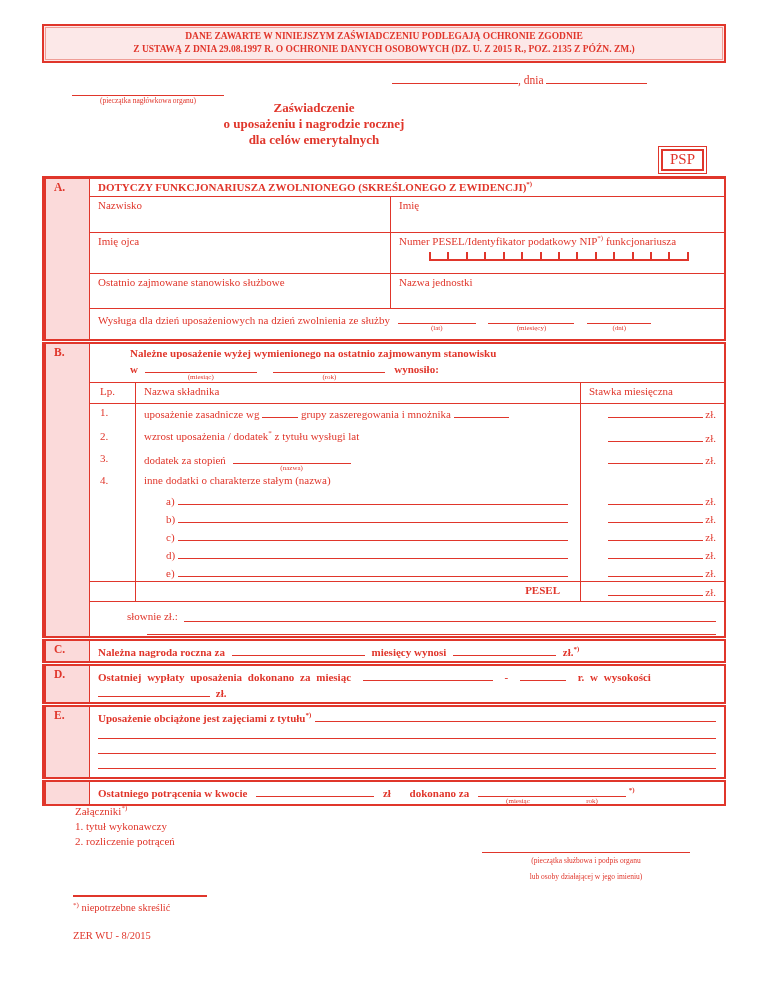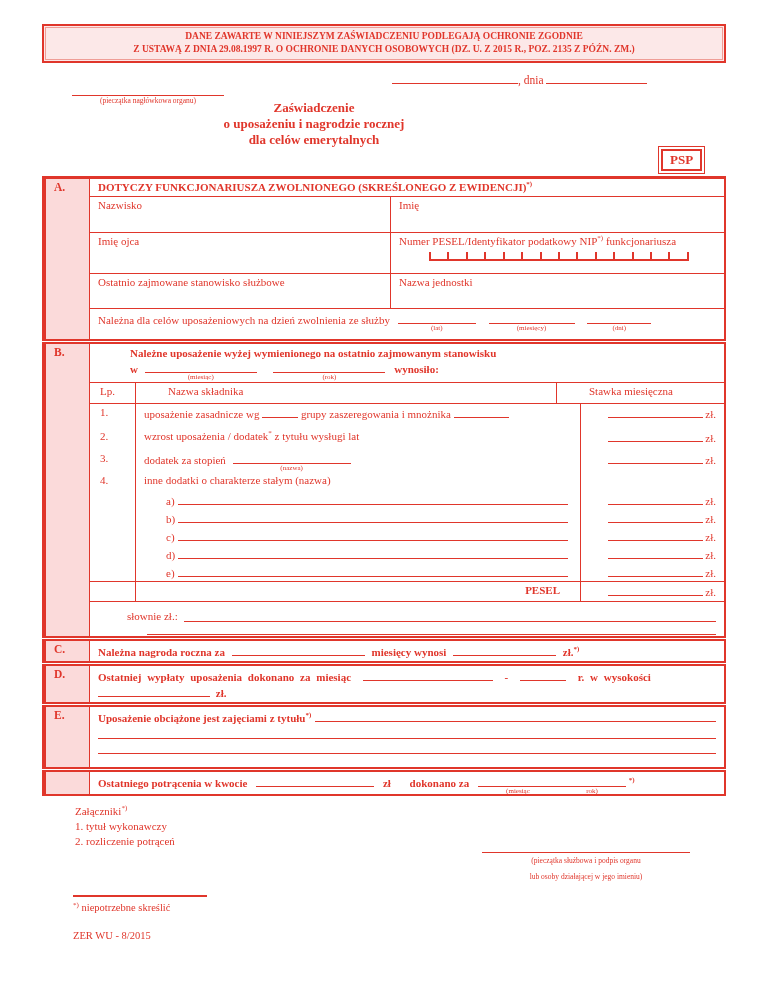--- a/index.html
+++ b/index.html
@@ -29,21 +29,21 @@
           background:var(--banner-bg);padding:1px;}
   .banner-inner{border:1px solid var(--red-soft);text-align:center;font-weight:bold;
                 font-size:9.5px;line-height:13px;padding:2px 4px 3px;}
   .dateline{position:absolute;left:392px;top:72px;font-size:11.5px;white-space:nowrap;}
   .stamp{position:absolute;left:72px;top:84px;width:152px;text-align:center;}
   .stamp-line{border-bottom:1px solid var(--red);height:12px;}
   .stamp-cap{font-size:7.5px;line-height:10px;}
   .title{position:absolute;left:0;top:100px;width:628px;text-align:center;
          font-weight:bold;font-size:13px;line-height:16px;}
   .psp{position:absolute;left:658px;top:146px;border:1px solid var(--red);padding:2px;background:#fff;}
-  .psp-inner{border:2px solid var(--red);font-weight:bold;font-size:13px;line-height:15px;padding:1px 7px 2px;}
+  .psp-inner{border:2px solid var(--red);font-weight:normal;font-size:15px;line-height:15px;padding:1px 7px 2px;}
 
   
   .form{position:absolute;left:42px;top:176px;width:684px;font-size:11px;}
   .sec{display:flex;border:2px solid var(--red);border-left-width:4px;margin-top:1px;background:#fff;}
   .sec.first{margin-top:0;border-top-width:3px;}
   .lcol{flex:0 0 44px;background:var(--pink);border-right:1px solid var(--red);
         font-weight:bold;font-size:11.5px;padding:2px 0 0 8px;}
   .scontent{flex:1;min-width:0;}
 
   
@@ -58,35 +58,35 @@
   .comb i:last-child{border-right:2px solid var(--red);}
 
   
   .b-head{padding:3px 8px 0;font-weight:bold;height:38px;margin-left:32px;}
   .b-head .l2{margin-top:2px;}
   .b-table{border-top:1px solid var(--red);}
   .b-row{display:flex;}
   .b-c1{flex:0 0 46px;border-right:1px solid var(--red);padding:2px 0 0 10px;}
   .b-c2{flex:1;border-right:1px solid var(--red);padding:2px 8px 0;min-width:0;}
   .b-c3{flex:0 0 143px;padding:2px 8px 0;text-align:right;white-space:nowrap;}
-  .b-hdr{height:21px;border-bottom:1px solid var(--red);gap:24px;}
+  .b-hdr{height:21px;border-bottom:1px solid var(--red);}
   .rh22{height:22px}.rh24{height:24px}.rh19{height:19px}.rh18{height:18px}
   .itemline{display:flex;align-items:baseline;padding-left:30px;}
   .itemline .bl{flex:1;margin-left:3px;margin-right:4px;}
   .b-razem{border-top:1px solid var(--red);border-bottom:1px solid var(--red);height:21px;}
   .b-razem .b-c2{text-align:right;font-weight:bold;padding-right:20px;}
   .slownie{padding:8px 8px 4px 37px;height:34px;}
   .slownie .l1{display:flex;align-items:flex-end;}
   .slownie .l1 .bl{flex:1;margin-left:6px;}
   .slownie .l2{border-bottom:1px solid var(--red);height:13px;margin-left:20px;}
 
   
   .c-row{padding:3px 8px 0;font-weight:bold;height:20px;white-space:nowrap;}
   .d-row{padding:3px 8px 0;font-weight:bold;height:36px;line-height:16px;word-spacing:3px;}
-  .e-main{padding:3px 8px 2px;font-weight:bold;height:60px;}
+  .e-main{padding:3px 8px 2px;font-weight:bold;height:70px;}
   .e-l1{display:flex;align-items:baseline;}
   .e-l1 .bl{flex:1;margin-left:4px;}
   .eline{border-bottom:1px solid var(--red);height:15px;}
   .e2-row{padding:3px 8px 0;font-weight:bold;height:22px;white-space:nowrap;}
 
   
   .zal{position:absolute;left:75px;top:804px;font-size:11px;line-height:15px;}
   .sig{position:absolute;left:482px;top:852px;width:208px;text-align:center;}
   .sig-line{border-bottom:1px solid var(--red);height:1px;}
   .sig-cap{font-size:7.5px;line-height:16px;}
@@ -151,21 +151,21 @@
               <i></i>
               <i></i>
             </div>
         </div>
       </div>
       <div class="a-row h35">
         <div class="a-cl"><span>Ostatnio zajmowane stanowisko służbowe</span></div>
         <div class="a-cr"><span>Nazwa jednostki</span></div>
       </div>
       <div class="a-wys">
-        <span>Należna dla celów uposażeniowych na dzień zwolnienia ze służby</span>
+        <span>Wysługa dla dzień uposażeniowych na dzień zwolnienia ze służby</span>
         <span class="bw" style="width:78px;margin-left:5px"><span class="bl"></span><span class="sb">(lat)</span></span>
         <span class="bw" style="width:86px;margin-left:10px"><span class="bl"></span><span class="sb">(miesięcy)</span></span>
         <span class="bw" style="width:64px;margin-left:10px"><span class="bl"></span><span class="sb">(dni)</span></span>
       </div>
     </div>
   </div>
 
   <div class="sec">
     <div class="lcol">B.</div>
     <div class="scontent">

